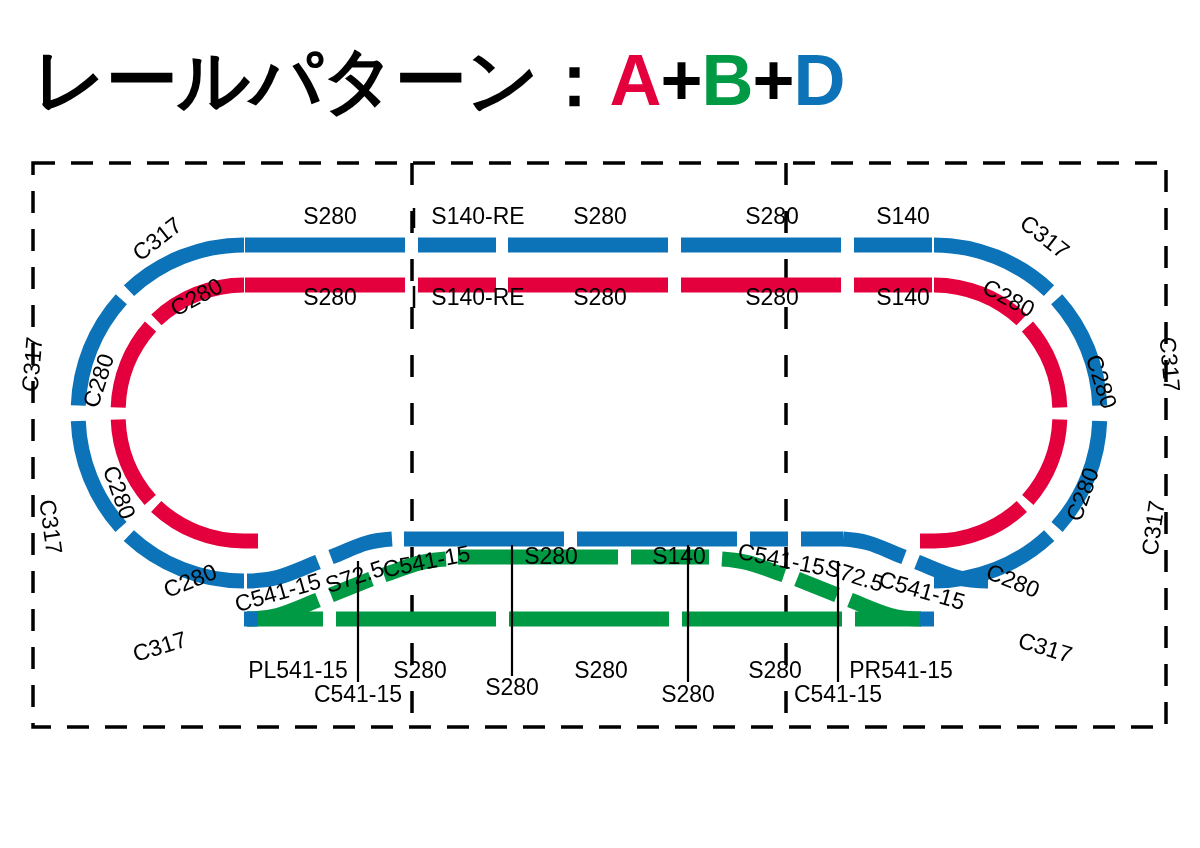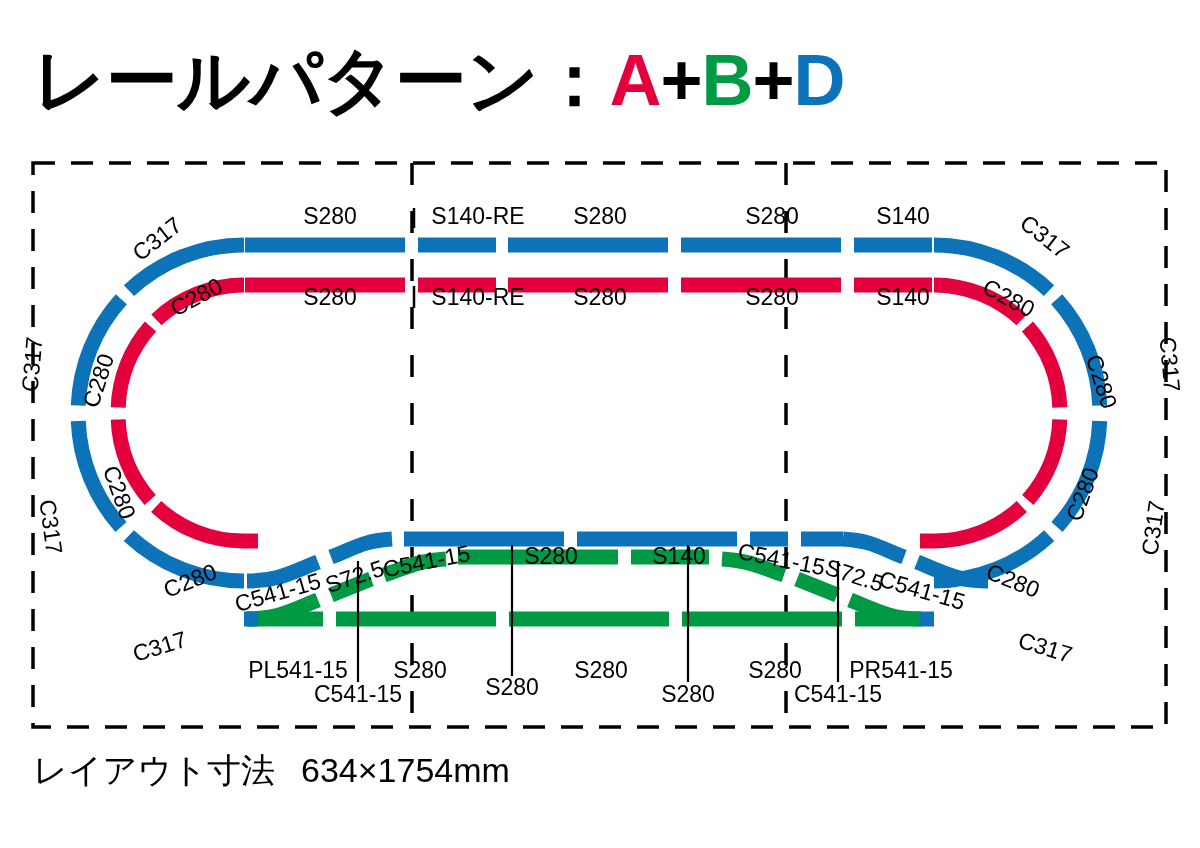--- a/index.html
+++ b/index.html
@@ -218,17 +218,14 @@
         <text x="601" y="528">S280</text>
         <text x="688" y="552">S280</text>
         <text x="775" y="528">S280</text>
         <text x="838" y="552">C541-15</text>
         <text x="901" y="528">PR541-15</text>
       </g>
 
     </svg>
   </div>
 
-  <div class="caption">
-    <span class="cap-label">レイアウト寸法</span><span>634×1754mm</span>
-  </div>
 
 </div>
 
 </body></html>

